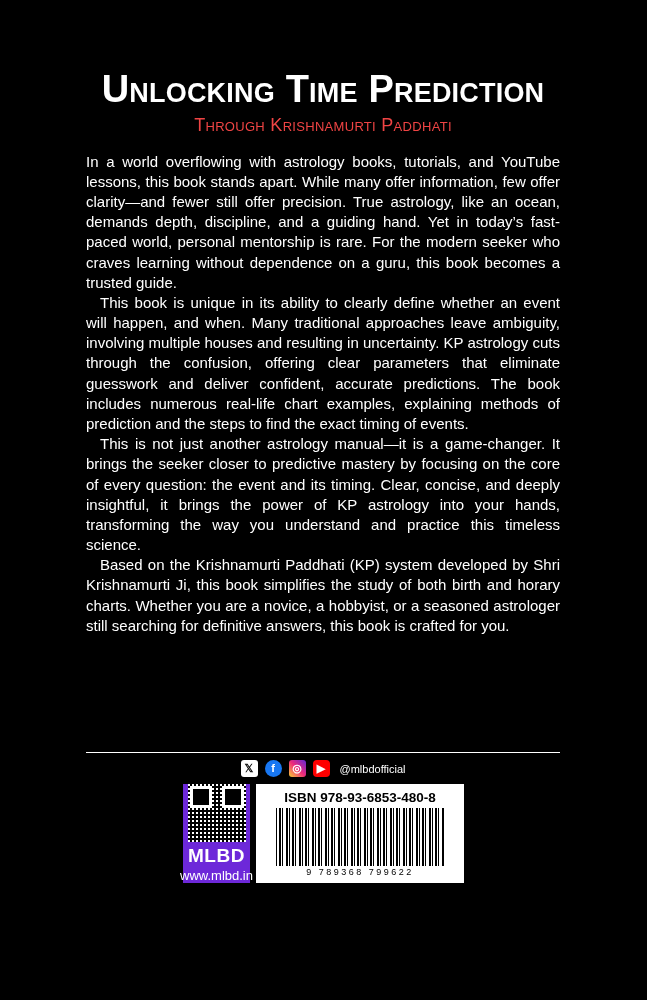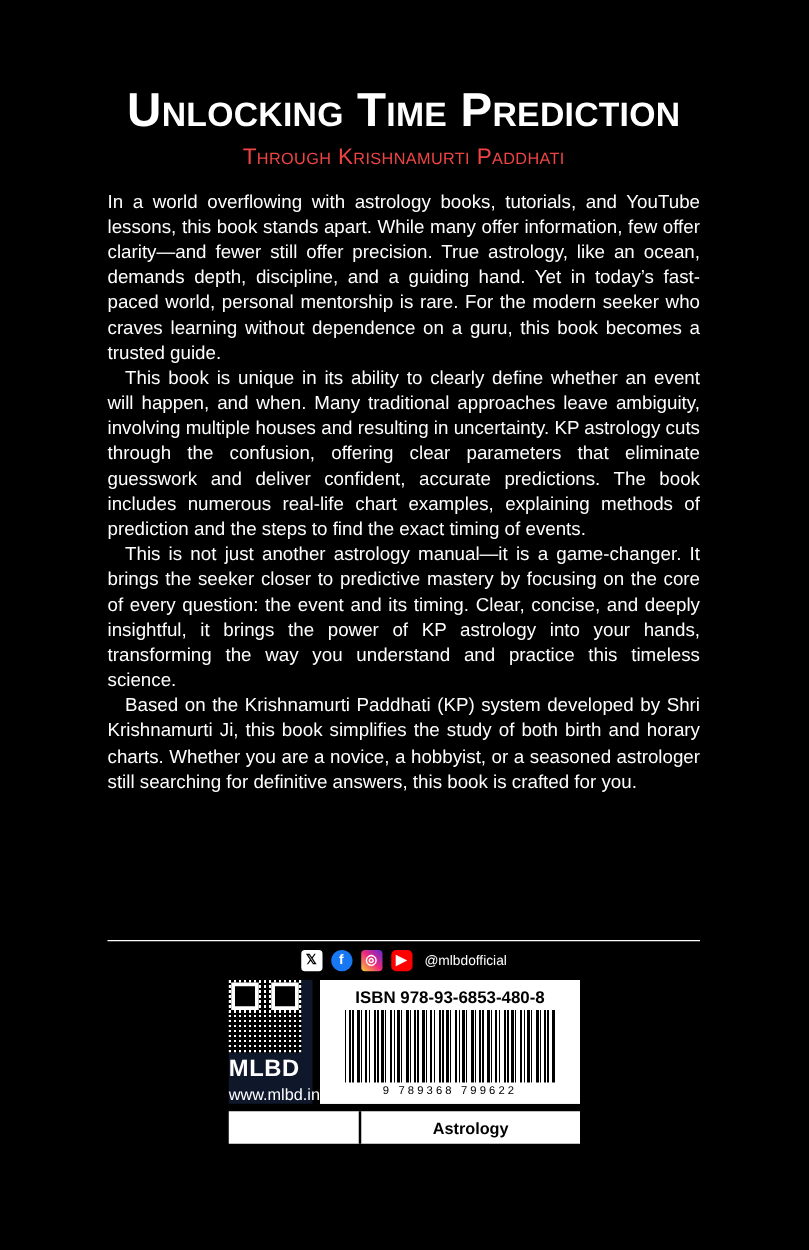--- a/index.html
+++ b/index.html
@@ -111,24 +111,24 @@
     top: 784px;
     width: 281px;
   }
   .footer-row {
     display: flex;
     align-items: stretch;
     gap: 6px;
   }
   .logo-box {
     width: 67px;
-    background: #0f172a;
+    background: #6d28d9;
     display: flex;
     flex-direction: column;
-    align-items: flex-start;
+    align-items: center;
     justify-content: flex-start;
   }
   .qr {
     width: 58px;
     height: 58px;
     background:
       repeating-linear-gradient(0deg,#fff 0 2px,#000 2px 4px),
       repeating-linear-gradient(90deg,#fff 0 2px,#000 2px 4px);
     background-blend-mode: multiply;
     position: relative;
@@ -245,19 +245,15 @@
         <div class="qr"></div>
         <div class="mlbd">MLBD</div>
         <div class="mlbd-url">www.mlbd.in</div>
       </div>
       <div class="isbn-box">
         <div class="isbn-text">ISBN 978-93-6853-480-8</div>
         <div class="barcode"></div>
         <div class="barcode-digits">9 789368 799622</div>
       </div>
     </div>
-    <div class="category-bar">
-      <div class="cat-left"></div>
-      <div class="cat-right">Astrology</div>
-    </div>
   </div>
 
 </div>
 
 </body></html>

